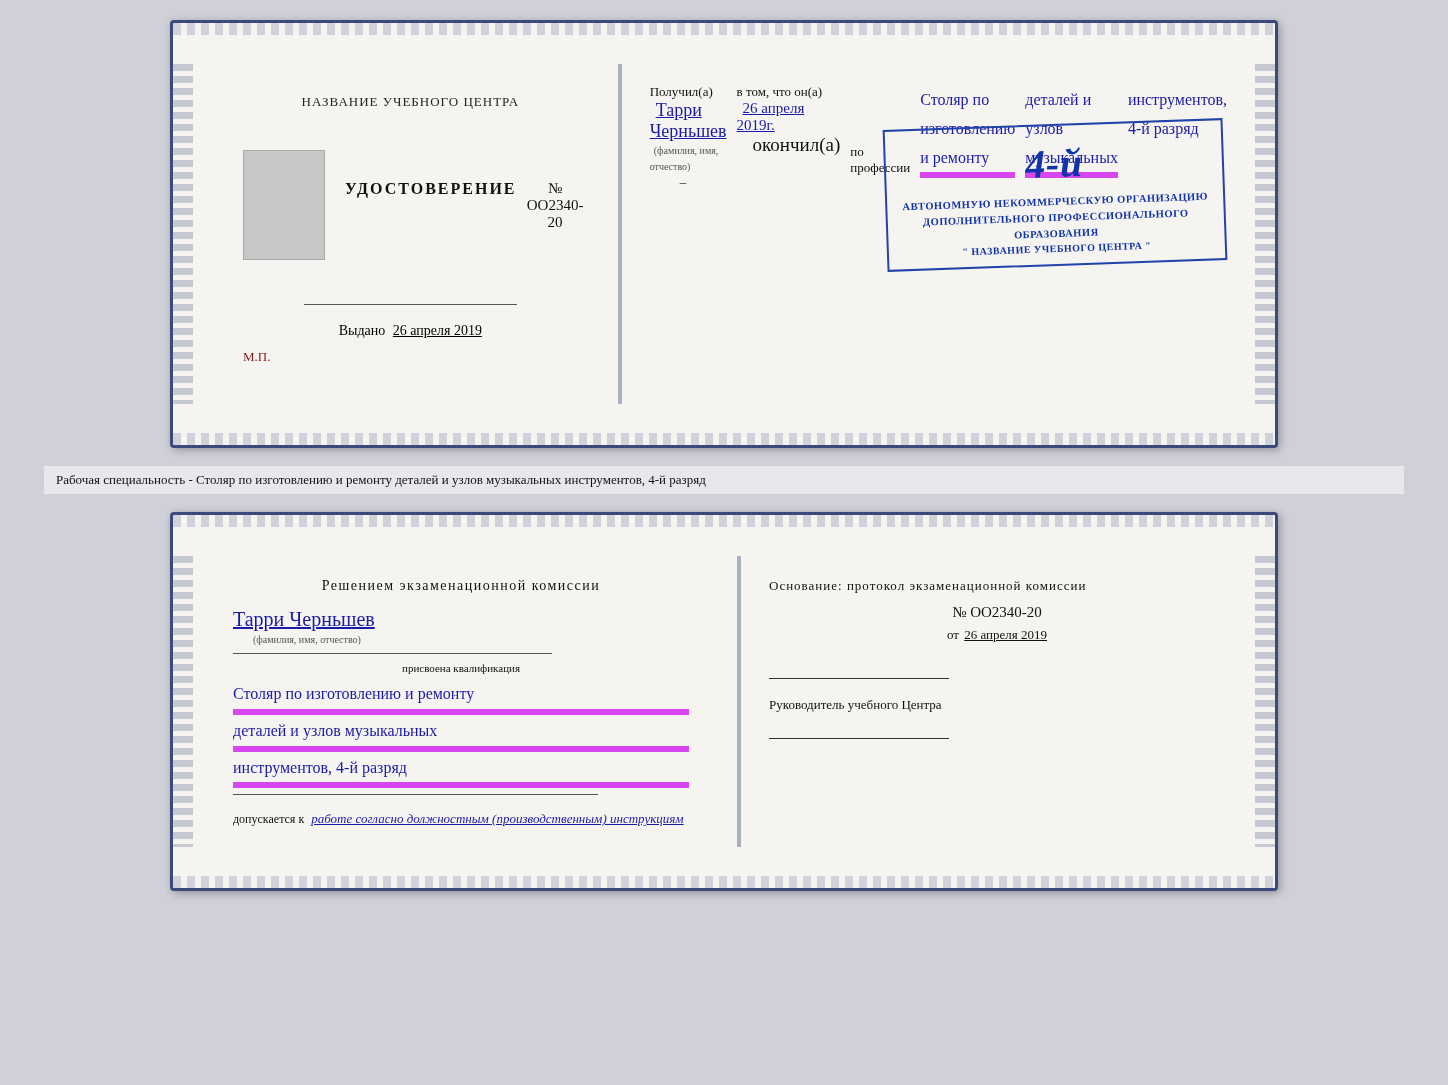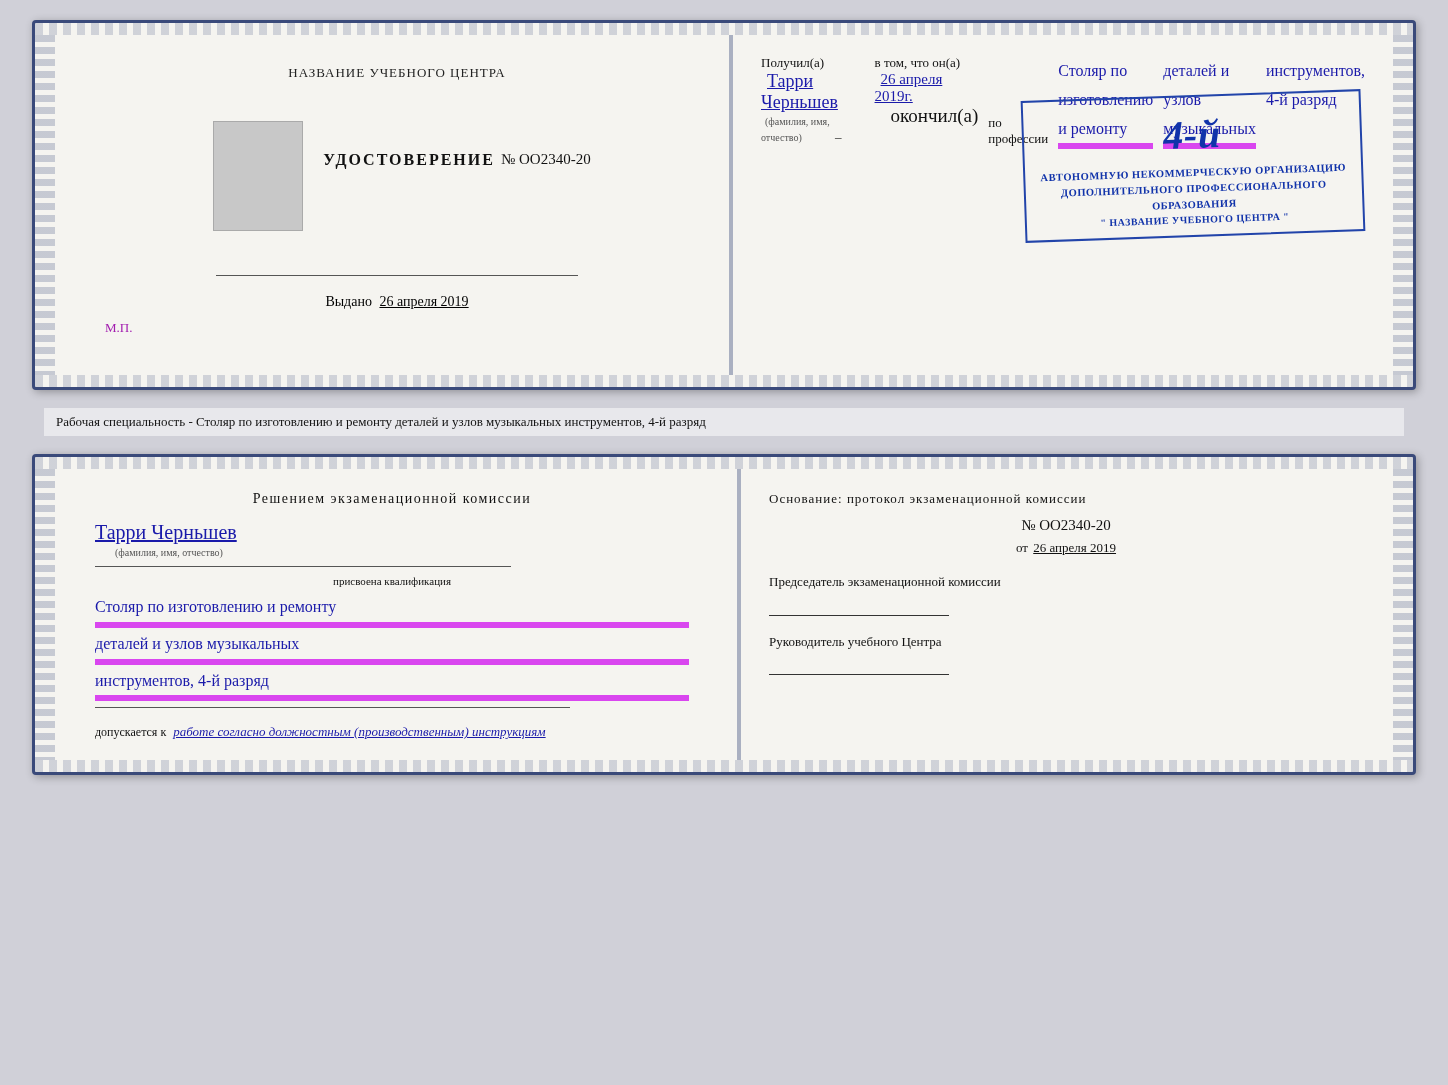--- a/index.html
+++ b/index.html
@@ -11,26 +11,27 @@
       display: flex;
       flex-direction: column;
       align-items: center;
       padding: 20px;
       gap: 18px;
     }
 
     .doc-wrapper {
       display: flex;
       flex-direction: column;
-      width: 1384px;
+      width: 1108px;
       background: #f5f4f0;
       border: 3px solid #3a4a7a;
       border-radius: 4px;
       box-shadow: 2px 2px 8px rgba(0,0,0,0.3);
       overflow: hidden;
+      gap: 29px;
     }
 
     
     .p1-left {
       display: flex;
       flex-direction: column;
       align-items: center;
       padding: 30px 30px 20px 40px;
       min-height: 340px;
     }
@@ -64,21 +65,21 @@
 
     .number-line {
       font-size: 15px;
       text-align: center;
       color: #111;
       margin-bottom: 30px;
     }
 
     .mp-label {
       font-size: 13px;
-      color: #a21caf;
+      color: #7f1d1d;
       align-self: flex-start;
       margin-left: 10px;
       margin-top: 10px;
     }
 
     
     .p1-right {
       padding: 20px 28px 20px 28px;
       font-size: 13.5px;
       color: #111;
@@ -388,21 +389,20 @@
       <div class="number-block">
         <span style="font-size:15px;">№  OO2340-20</span>
       </div>
 
       <div class="ot-line">
         <span>от</span>
         <span style="text-decoration:underline; margin-left:2px;">26 апреля 2019</span>
       </div>
 
       <div class="podpis-block">
-        <div class="podpis-label">Председатель экзаменационной комиссии</div>
         <div class="signature-line"></div>
       </div>
 
       <div class="podpis-block">
         <div class="podpis-label">Руководитель учебного Центра</div>
         <div class="signature-line"></div>
       </div>
     </div>
 
     <div class="right-edge-strip"></div>

